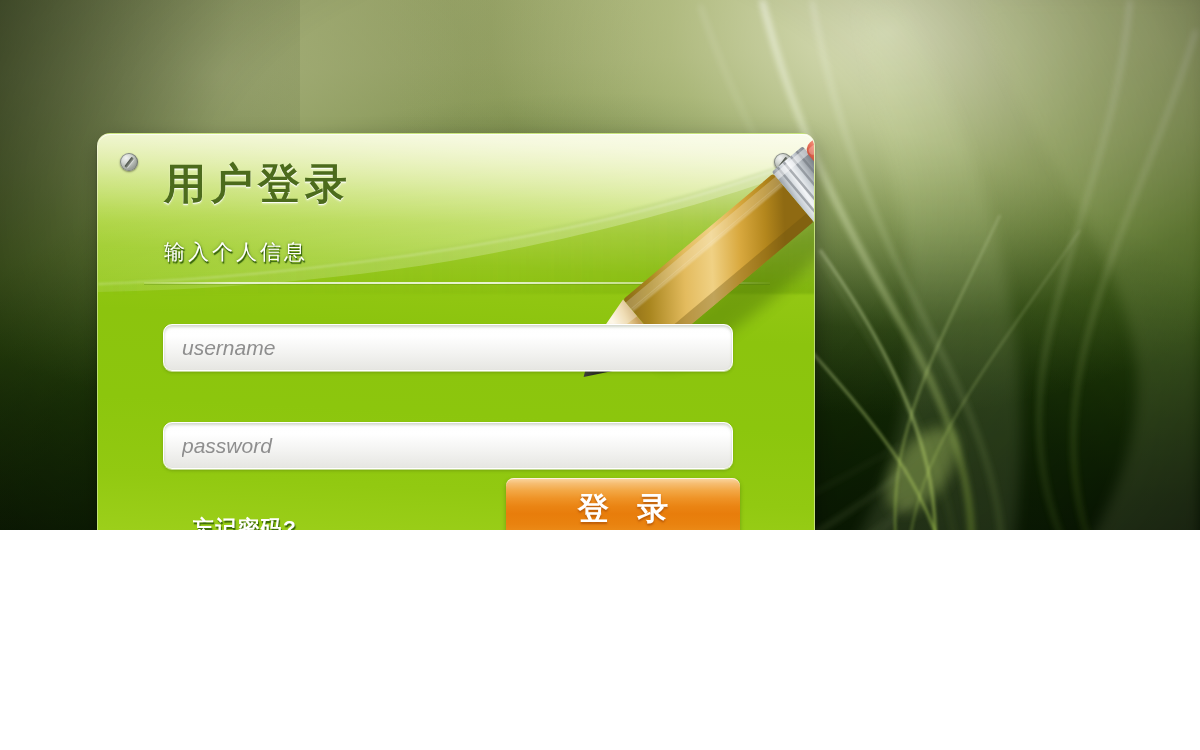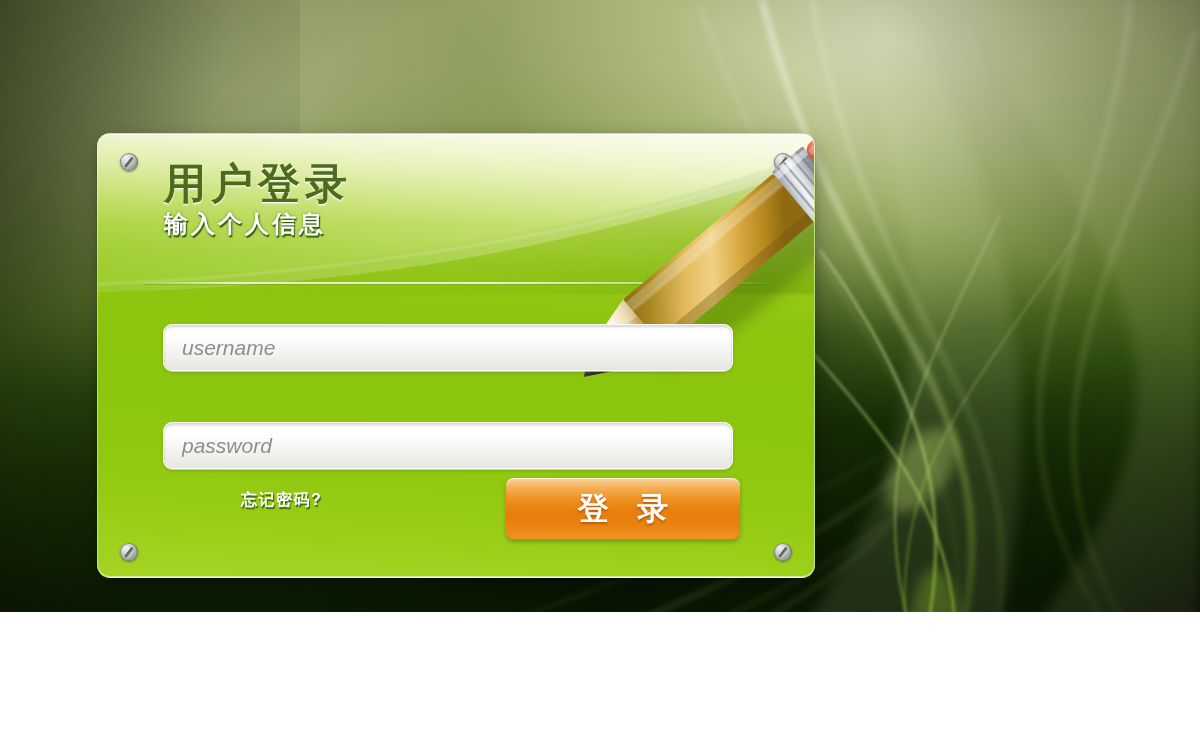--- a/index.html
+++ b/index.html
@@ -7,21 +7,21 @@
   html, body {
     width: 1200px;
     height: 750px;
     overflow: hidden;
     font-family: "Liberation Sans", "DejaVu Sans", sans-serif;
   }
 
   #stage {
     position: relative;
     width: 1200px;
-    height: 612px;
+    height: 530px;
     overflow: hidden;
     background: #2b3a14;
   }
 
   
   .bg-base {
     position: absolute; inset: 0;
     background:
       radial-gradient(ellipse 640px 480px at 74% 6%,  rgba(226,230,196,0.92) 0%, rgba(197,207,150,0.55) 34%, rgba(150,166,99,0.15) 62%, rgba(0,0,0,0) 80%),
       radial-gradient(ellipse 560px 420px at 18% 14%, rgba(168,178,126,0.80) 0%, rgba(139,152,96,0.40) 45%, rgba(0,0,0,0) 78%),
@@ -128,23 +128,23 @@
     font-weight: bold;
     letter-spacing: 5px;
     color: #4c6b1c;
     text-shadow:
       0 1px 0 rgba(255,255,255,0.85),
       0 2px 2px rgba(255,255,255,0.45);
     white-space: nowrap;
   }
   .panel-subtitle {
     position: absolute;
-    left: 66px; top: 74px;
-    font-size: 24px;
-    font-weight: bold;
+    left: 66px; top: 104px;
+    font-size: 21px;
+    font-weight: normal;
     letter-spacing: 3px;
     color: #ffffff;
     text-shadow:
       1px 2px 1px rgba(40,84,6,0.95),
       0 0 3px rgba(40,84,6,0.55);
     white-space: nowrap;
   }
   .divider {
     position: absolute;
     left: 46px; top: 148px;
@@ -198,29 +198,28 @@
     color: #6d6d6d;
   }
   .field input::placeholder {
     color: #8e8e8e;
     font-style: italic;
     opacity: 1;
   }
 
   .forgot {
     position: absolute;
-    left: 95px; top: 356px;
-    font-size: 16px;
+    left: 95px; top: 380px;
+    font-size: 21px;
     font-weight: bold;
     letter-spacing: 1.5px;
     color: #ffffff;
     text-shadow: 1px 2px 1px rgba(46,90,8,0.9);
     cursor: pointer;
     white-space: nowrap;
-    margin-left: 48px;
   }
 
   .login-btn {
     position: absolute;
     left: 408px; top: 344px;
     width: 234px; height: 62px;
     border: none;
     border-radius: 8px;
     cursor: pointer;
     font-family: "Liberation Sans", "DejaVu Sans", sans-serif;

